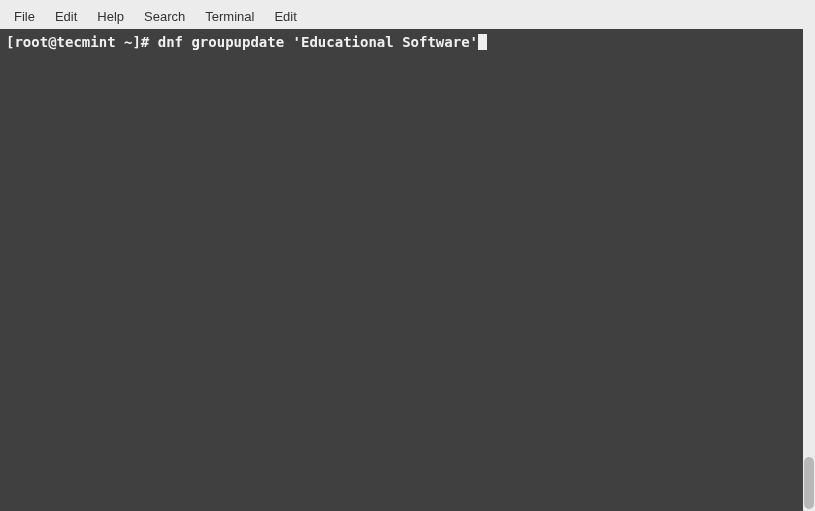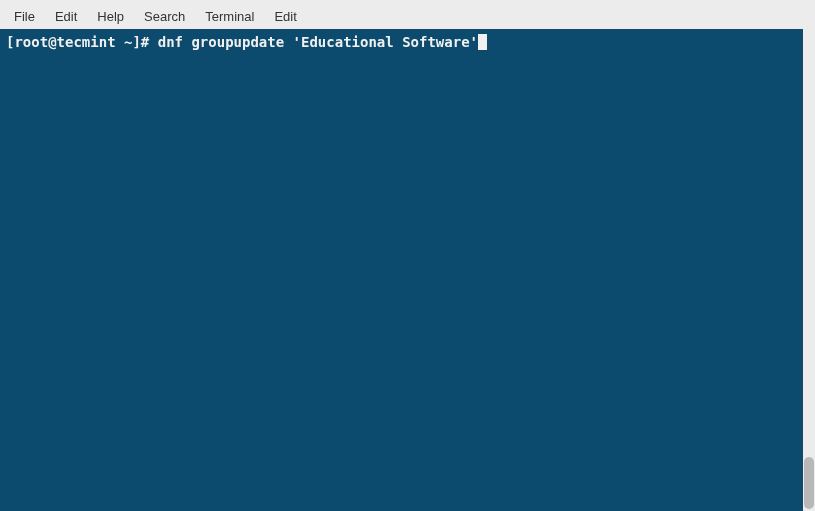--- a/index.html
+++ b/index.html
@@ -31,21 +31,21 @@
     .terminal-area {
       position: absolute;
       top: 29px;
       left: 0;
       right: 0;
       bottom: 0;
       display: flex;
     }
     .terminal {
       flex: 1;
-      background: #0c4a6e;
+      background: #404040;
       padding: 4px 6px;
       font-family: "DejaVu Sans Mono", "Courier New", monospace;
       font-size: 14px;
       font-weight: bold;
       line-height: 18px;
       color: #f0f0f0;
       overflow: hidden;
     }
     .prompt-line {
       white-space: pre;

